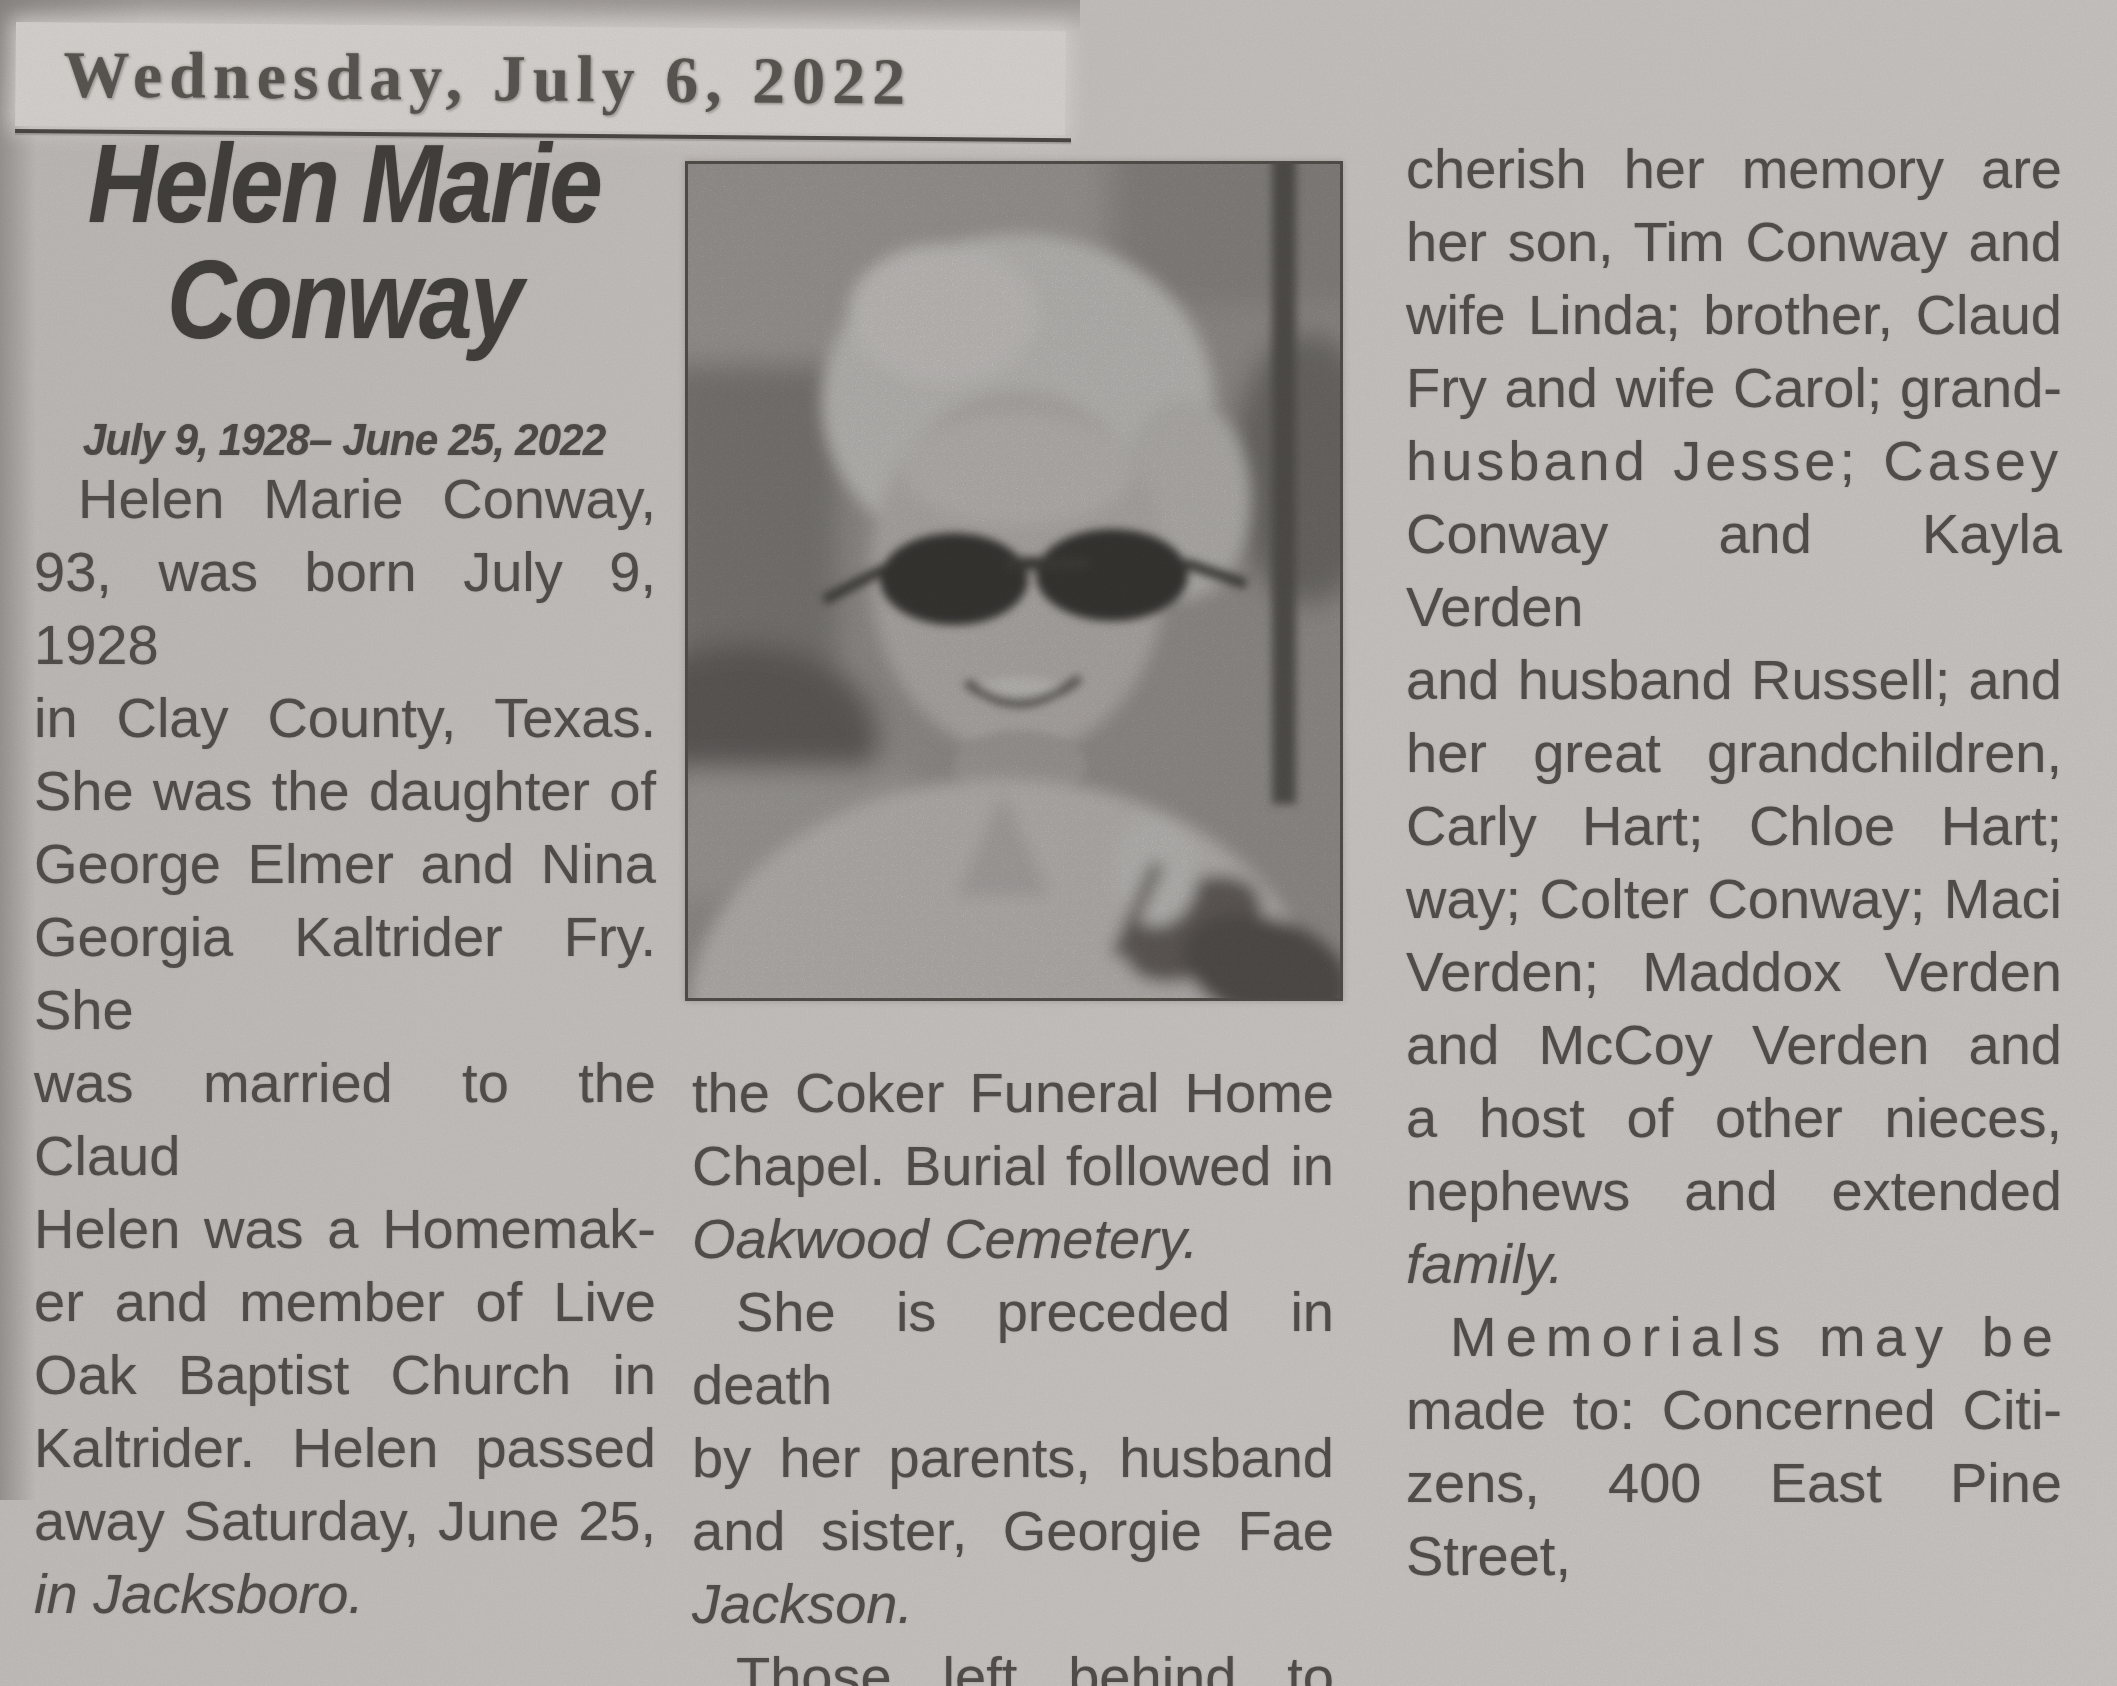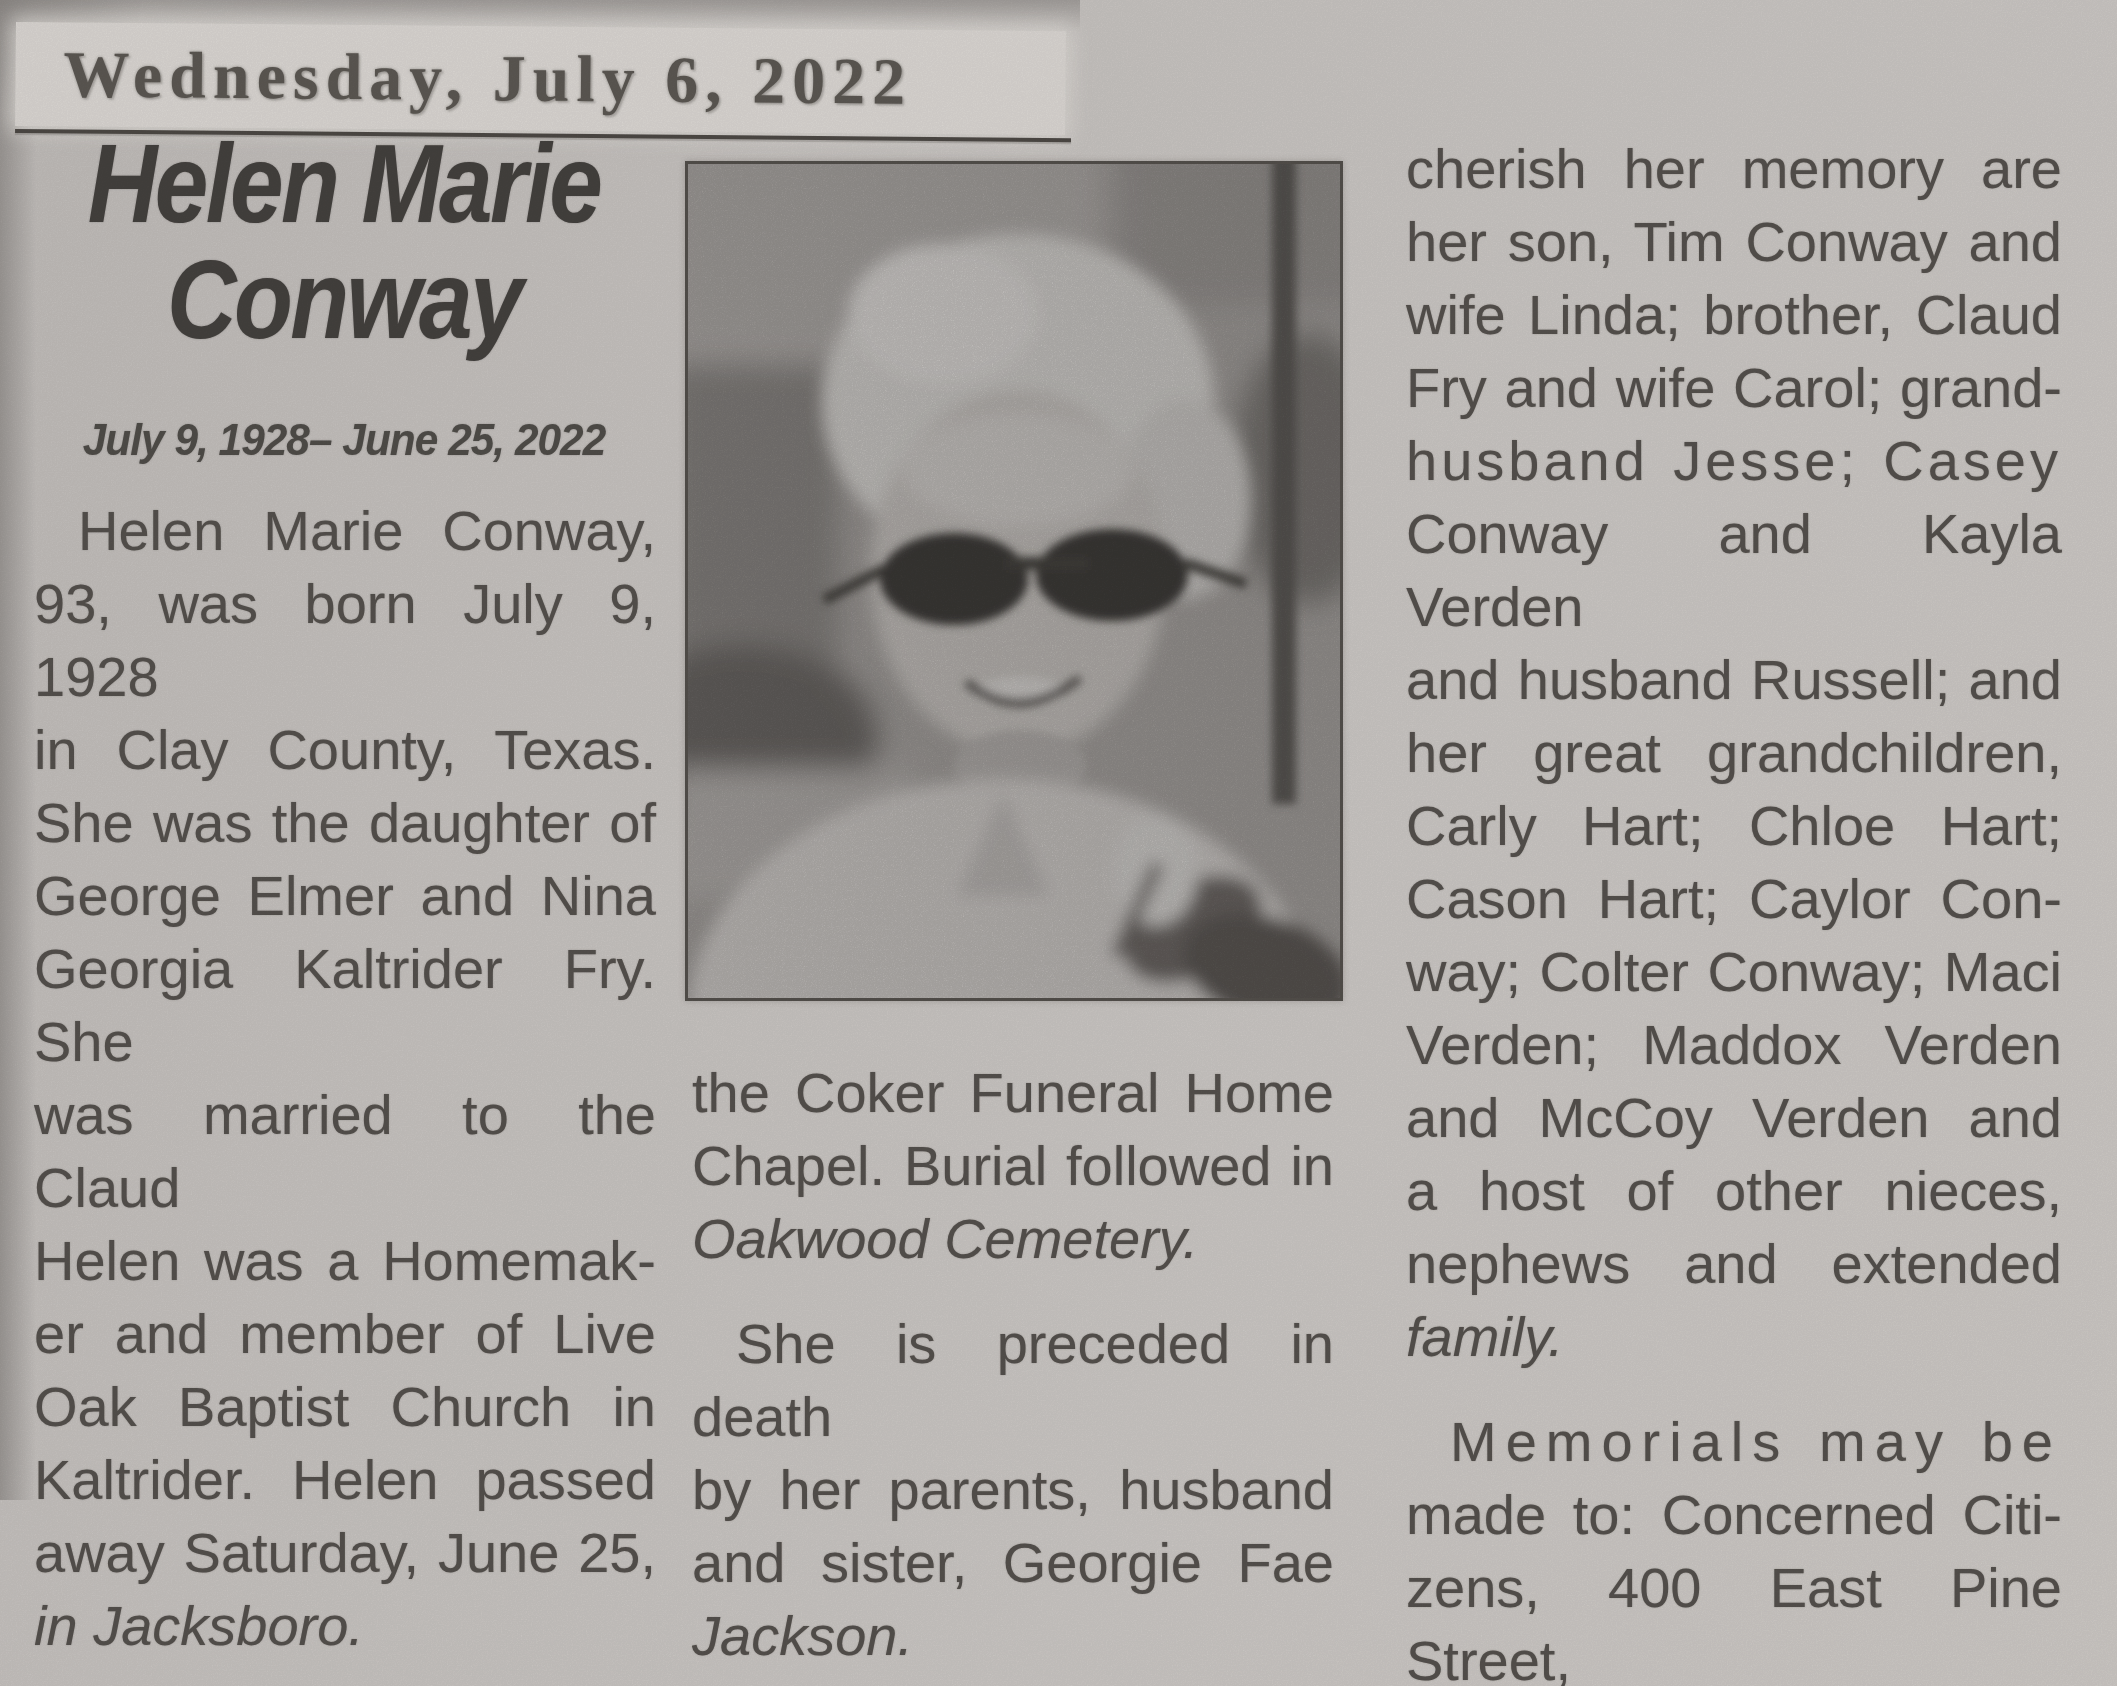--- a/index.html
+++ b/index.html
@@ -59,21 +59,21 @@
     text-shadow:0 0 2px rgba(81,78,74,.4);
   }
   
   .bodycol{position:absolute;font-size:56px;color:#56524e;
     text-shadow:0 0 1.5px rgba(86,82,78,.45);}
   .col-left-body{left:34px;top:462px;width:622px;}
   .col-mid-body{left:692px;top:1056px;width:642px;}
   .col-right-body{left:1406px;top:132px;width:656px;}
   .tline{line-height:73px;text-align:justify;text-align-last:justify;}
   .tline.end{text-align-last:left;font-style:italic;}
-  .tline.ind{text-indent:44px;margin-top:32px;}
+  .tline.ind{text-indent:44px;}
   
   .photo{
     position:absolute;left:685px;top:161px;width:652px;height:834px;
     margin:0;border:3px solid #54504c;background:#a8a4a1;
     box-shadow:0 0 6px rgba(84,80,76,.3);
   }
   .photo svg{display:block;width:100%;height:100%;}
   .grain{position:absolute;left:0;top:0;width:2117px;height:1686px;opacity:.07;pointer-events:none;}
 </style>
 </head>
@@ -187,21 +187,20 @@
   <div class="bodycol col-right-body">
       <div class="tline">cherish her memory are</div>
       <div class="tline">her son, Tim Conway and</div>
       <div class="tline">wife Linda; brother, Claud</div>
       <div class="tline">Fry and wife Carol; grand-</div>
       <div class="tline" style="letter-spacing: 4px;">husband Jesse; Casey</div>
       <div class="tline">Conway and Kayla Verden</div>
       <div class="tline">and husband Russell; and</div>
       <div class="tline">her great grandchildren,</div>
       <div class="tline">Carly Hart; Chloe Hart;</div>
-      <div class="tline">Cason Hart; Caylor Con-</div>
       <div class="tline">way; Colter Conway; Maci</div>
       <div class="tline">Verden; Maddox Verden</div>
       <div class="tline">and McCoy Verden and</div>
       <div class="tline">a host of other nieces,</div>
       <div class="tline">nephews and extended</div>
       <div class="tline end">family.</div>
       <div class="tline ind" style="letter-spacing: 9px;">Memorials may be</div>
       <div class="tline">made to: Concerned Citi-</div>
       <div class="tline">zens, 400 East Pine Street,</div>
     </div>

